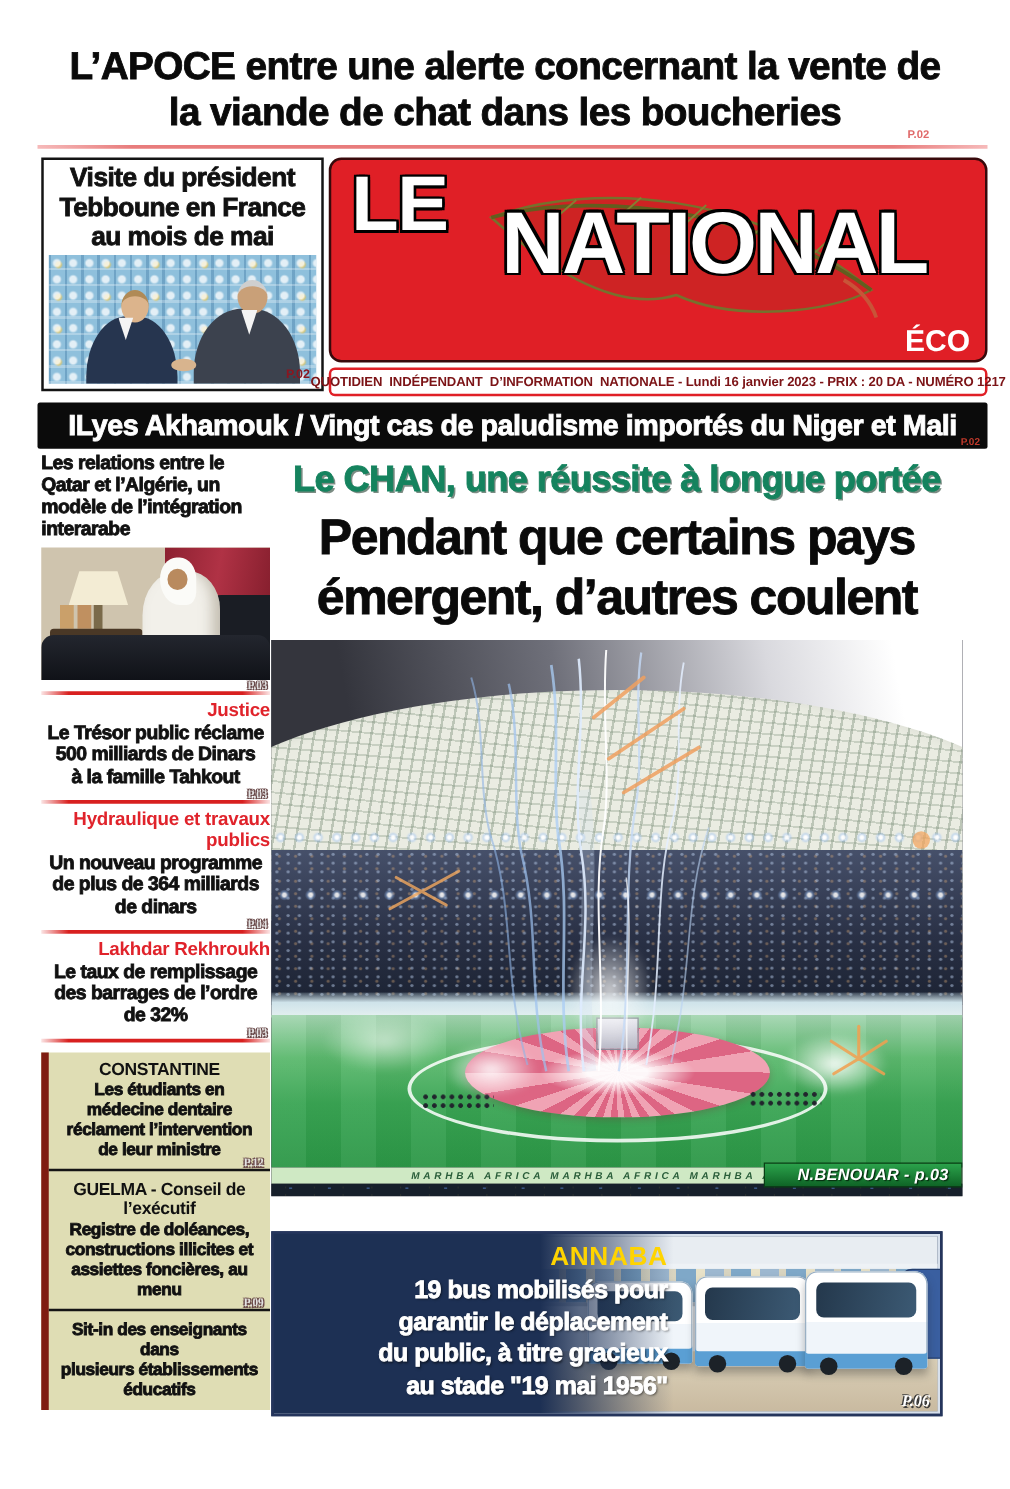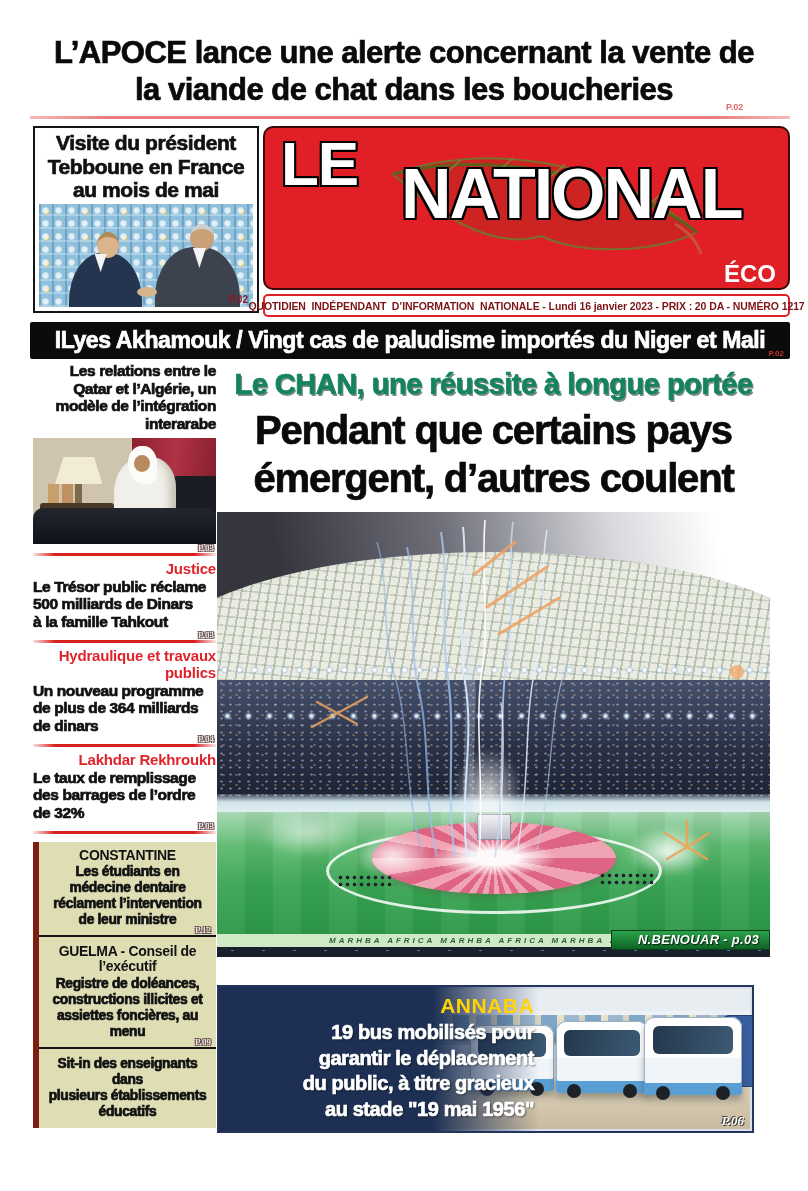--- a/index.html
+++ b/index.html
@@ -60,21 +60,21 @@
     font-size:10.5px; font-weight:bold; letter-spacing:-0.1px; color:#7c1417; white-space:pre; }
 
   
   .strap { position:absolute; left:30px; top:322px; width:760px; height:37px; background:#0b0b0b;
     display:flex; align-items:center; justify-content:center; border-radius:2px; }
   .strap-text { color:#fff; font-size:23px; letter-spacing:-0.4px; }
   .strap-ref { position:absolute; right:6px; bottom:1px; font-size:8px; font-weight:bold; color:#c0392b; }
 
   
   .sidebar { position:absolute; left:33px; top:362px; width:183px; }
-  .sb-head { font-size:15.5px; line-height:1.14; text-align:right; letter-spacing:-0.4px; }
+  .sb-head { font-size:15.5px; line-height:1.14; text-align:left; letter-spacing:-0.4px; }
   .qatar-photo { position:relative; margin-top:5px; width:183px; height:106px; overflow:hidden; background:#cfc4ae; }
   .qp-curtain { position:absolute; right:0; top:0; width:46%; height:100%;
     background:linear-gradient(100deg,#8c2030,#b03245 45%,#7c1a28); }
   .qp-lampshade { position:absolute; left:12%; top:18%; width:26%; height:26%;
     background:#f3ecd4; clip-path:polygon(18% 0,82% 0,100% 100%,0 100%); }
   .qp-lampbase { position:absolute; left:23%; top:44%; width:4%; height:22%; background:#7a6a4a; }
   .qp-table { position:absolute; left:4%; top:62%; width:40%; height:10%; background:#4a3826; border-radius:3px; }
   .qp-frames { position:absolute; left:8%; top:44%; width:14%; height:18%;
     background:linear-gradient(#caa06a,#caa06a) left/45% 100% no-repeat, linear-gradient(#c09060,#c09060) right/45% 100% no-repeat; }
   .qp-chair { position:absolute; left:0; bottom:0; width:100%; height:34%;
@@ -86,21 +86,21 @@
   .qp-ghutra { position:absolute; left:52%; top:8%; width:16%; height:36%;
     background:#fbfbf8; border-radius:50% 50% 30% 60%; }
   .qp-face { position:absolute; left:55%; top:16%; width:9%; height:16%; background:#b98a5e; border-radius:50%; }
   .ref-row { position:relative; height:6px; margin:6px 0 2px; }
   .red-rule { position:absolute; left:0; right:0; top:3px; height:3px;
     background:linear-gradient(to right,#fbe4e4,#d8201f 12%,#d8201f 88%,#fbe4e4); }
   .emb { font-family:"Liberation Serif", serif; font-weight:bold; font-size:9px; color:#e3e3e3;
     text-shadow:1px 1px 0 #6a4a4a,-1px -1px 0 #6a4a4a,1px -1px 0 #6a4a4a,-1px 1px 0 #6a4a4a; }
   .ref-abs { position:absolute; right:2px; top:-7px; }
   .sb-kicker { margin-top:4px; font-size:15px; font-weight:bold; text-align:right; color:#e0232b; letter-spacing:-0.2px; }
-  .sb-title { margin-top:1px; font-size:15.5px; line-height:1.14; letter-spacing:-0.4px; }
+  .sb-title { margin-top:1px; font-size:15.5px; line-height:1.14; text-align:center; letter-spacing:-0.4px; }
 
   
   .regions { margin-top:8px; background:#dfddb4; border-left:6px solid #7f1d12; padding:6px 5px 8px; }
   .regions-title { font-family:"Liberation Serif", serif; font-size:32px; font-weight:bold;
     text-align:center; letter-spacing:1px; color:#0d0d0d; margin-bottom:8px; }
   .rg-kicker { font-size:14px; line-height:1.1; font-weight:bold; text-align:center; letter-spacing:-0.3px; }
   .rg-title { font-size:13.8px; line-height:1.16; text-align:center; letter-spacing:-0.3px; margin-top:1px; }
   .rg-refrow { position:relative; height:8px; margin:2px 0 6px; }
   .rg-div { position:absolute; left:-5px; right:-5px; top:5px; height:2.5px; background:#141414; }
   .rg-ref { position:absolute; right:0; top:-5px; }
@@ -194,21 +194,21 @@
   .annaba-title { margin-top:2px; color:#fff; font-size:20px; line-height:1.28; letter-spacing:-0.4px;
     text-shadow:1px 1px 2px rgba(0,0,0,.6); }
   .annaba-ref { position:absolute; right:8px; bottom:2px; color:#fff; font-family:"Liberation Serif",serif;
     font-style:italic; font-weight:bold; font-size:13px; text-shadow:1px 1px 0 #3a3a3a,-1px -1px 0 #3a3a3a; }
 </style>
 </head>
 <body>
 
 <div id="page">
 
-  <div class="top-headline heavy pre">L’APOCE lance une alerte concernant la vente de
+  <div class="top-headline heavy pre">L’APOCE entre une alerte concernant la vente de
 la viande de chat dans les boucheries</div>
   <div class="top-ref">P.02</div>
   <div class="top-rule"></div>
 
   <div class="visit-box">
     <div class="visit-title heavy pre">Visite du président
 Tebboune en France
 au mois de mai</div>
     <div class="visit-photo">
       <div class="fig fig-torso-l"></div>

